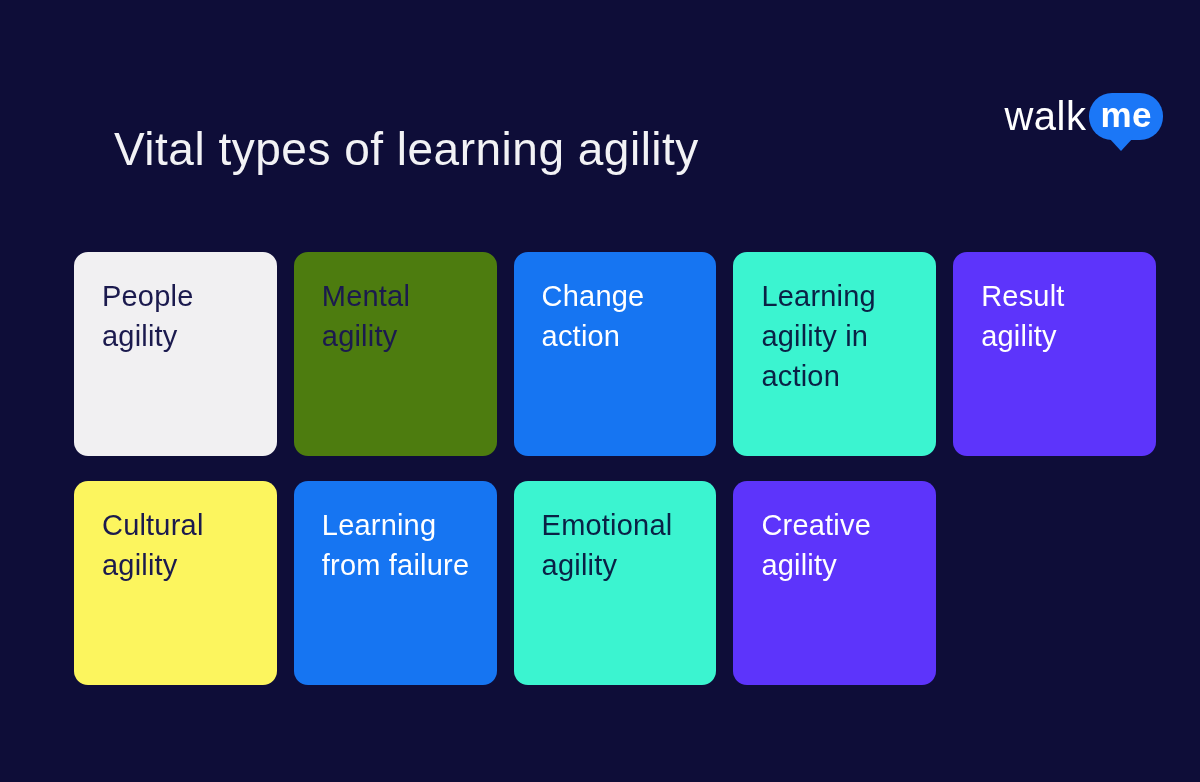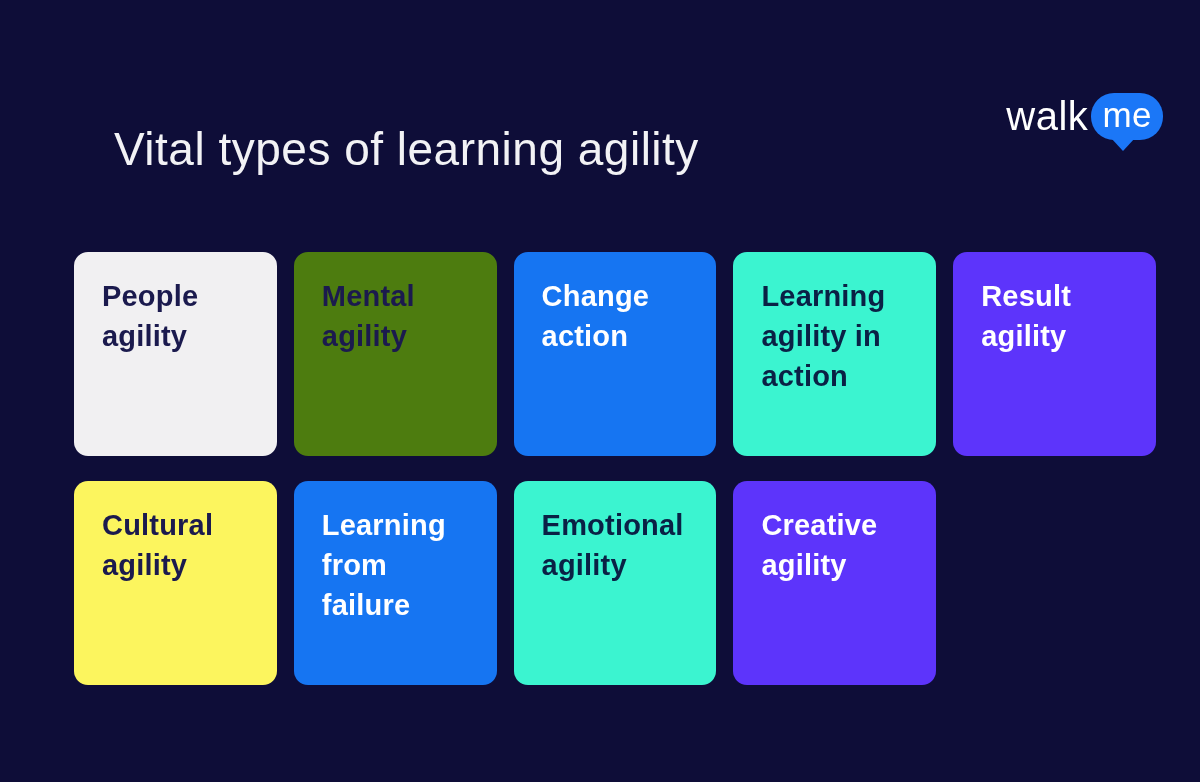--- a/index.html
+++ b/index.html
@@ -43,21 +43,21 @@
     height: 47px;
     padding: 0 11px;
     border-radius: 23px;
     display: flex;
     align-items: center;
     justify-content: center;
   }
   .logo-me {
     color: #ffffff;
     font-size: 35px;
-    font-weight: 400;
+    font-weight: 700;
     letter-spacing: 0.5px;
     position: relative;
     top: -2px;
   }
   .logo-tail {
     position: absolute;
     left: 20px;
     bottom: -11px;
     width: 0;
     height: 0;
@@ -75,21 +75,21 @@
     grid-auto-rows: 204px;
     column-gap: 17px;
     row-gap: 25px;
   }
   .card {
     border-radius: 14px;
     padding: 24px 14px 24px 28px;
     box-sizing: border-box;
     font-size: 29px;
     line-height: 40px;
-    font-weight: 700;
+    font-weight: 400;
     letter-spacing: 0.2px;
   }
 </style>
 </head>
 <body>
 
 <div class="canvas" style="background: rgb(14, 13, 56);">
 
   <h1 class="title">Vital types of learning agility</h1>
 

